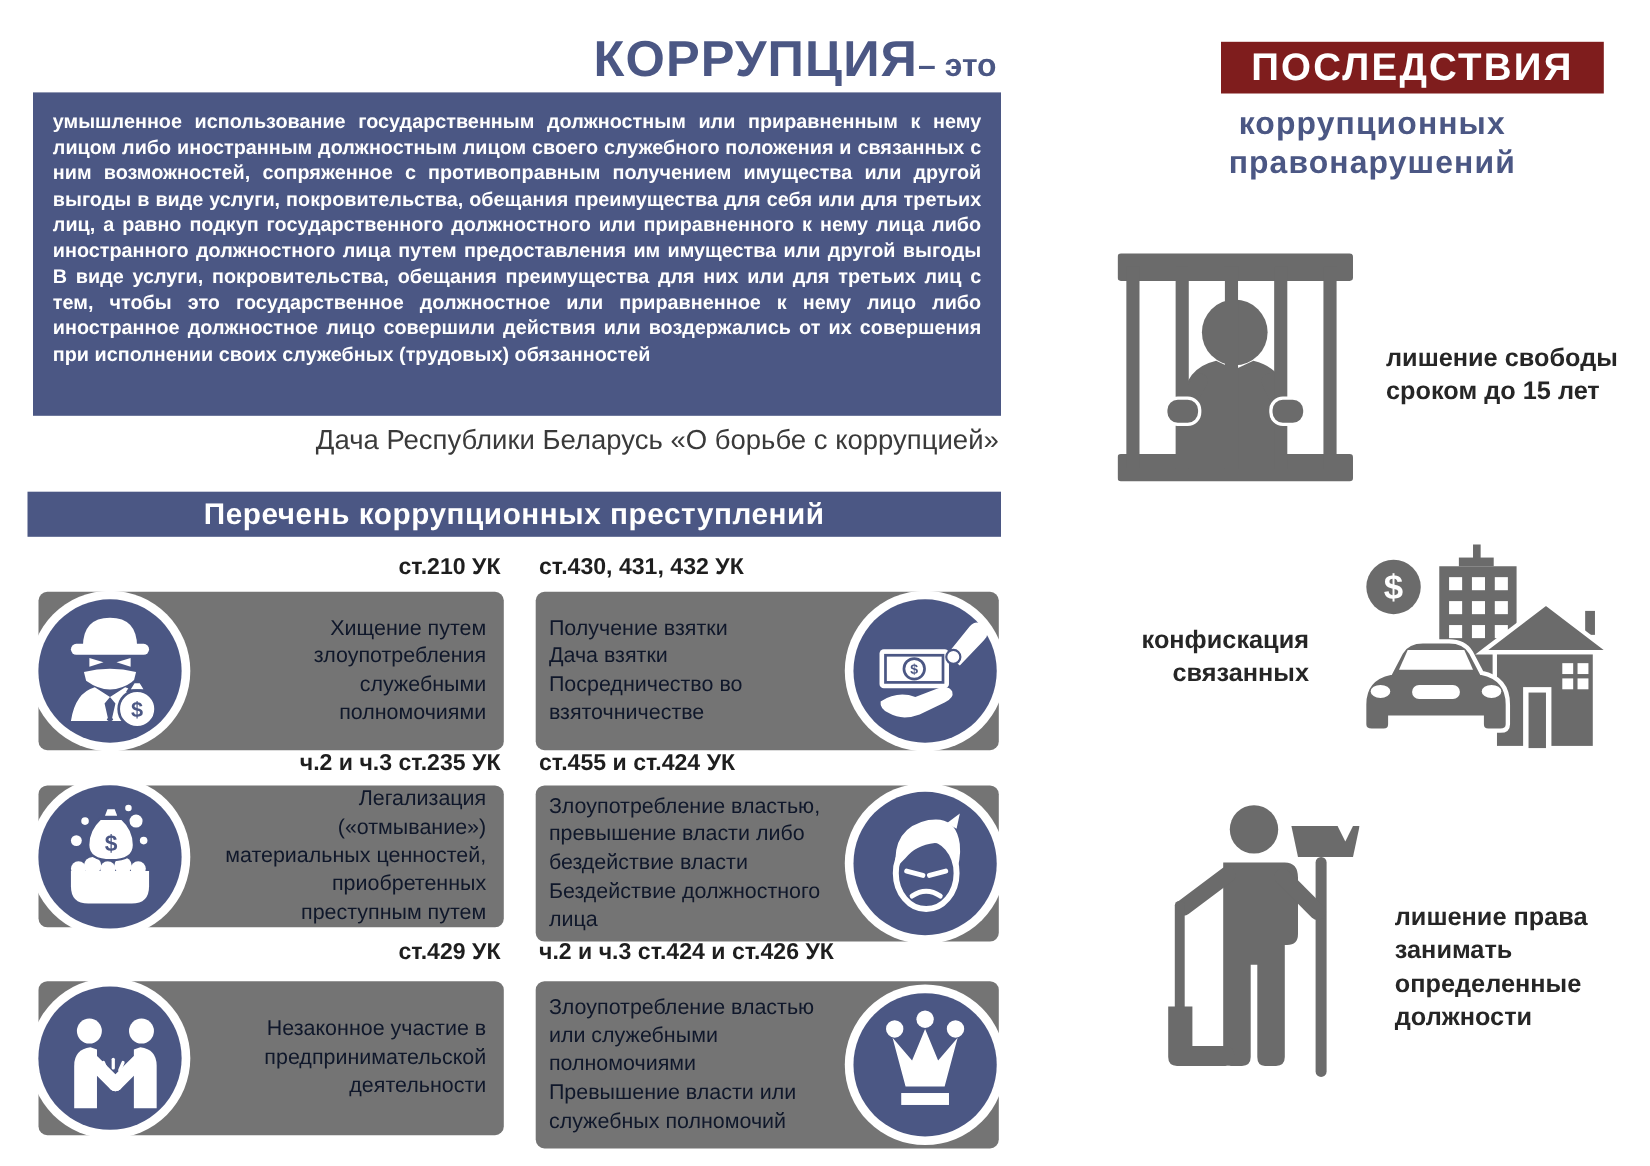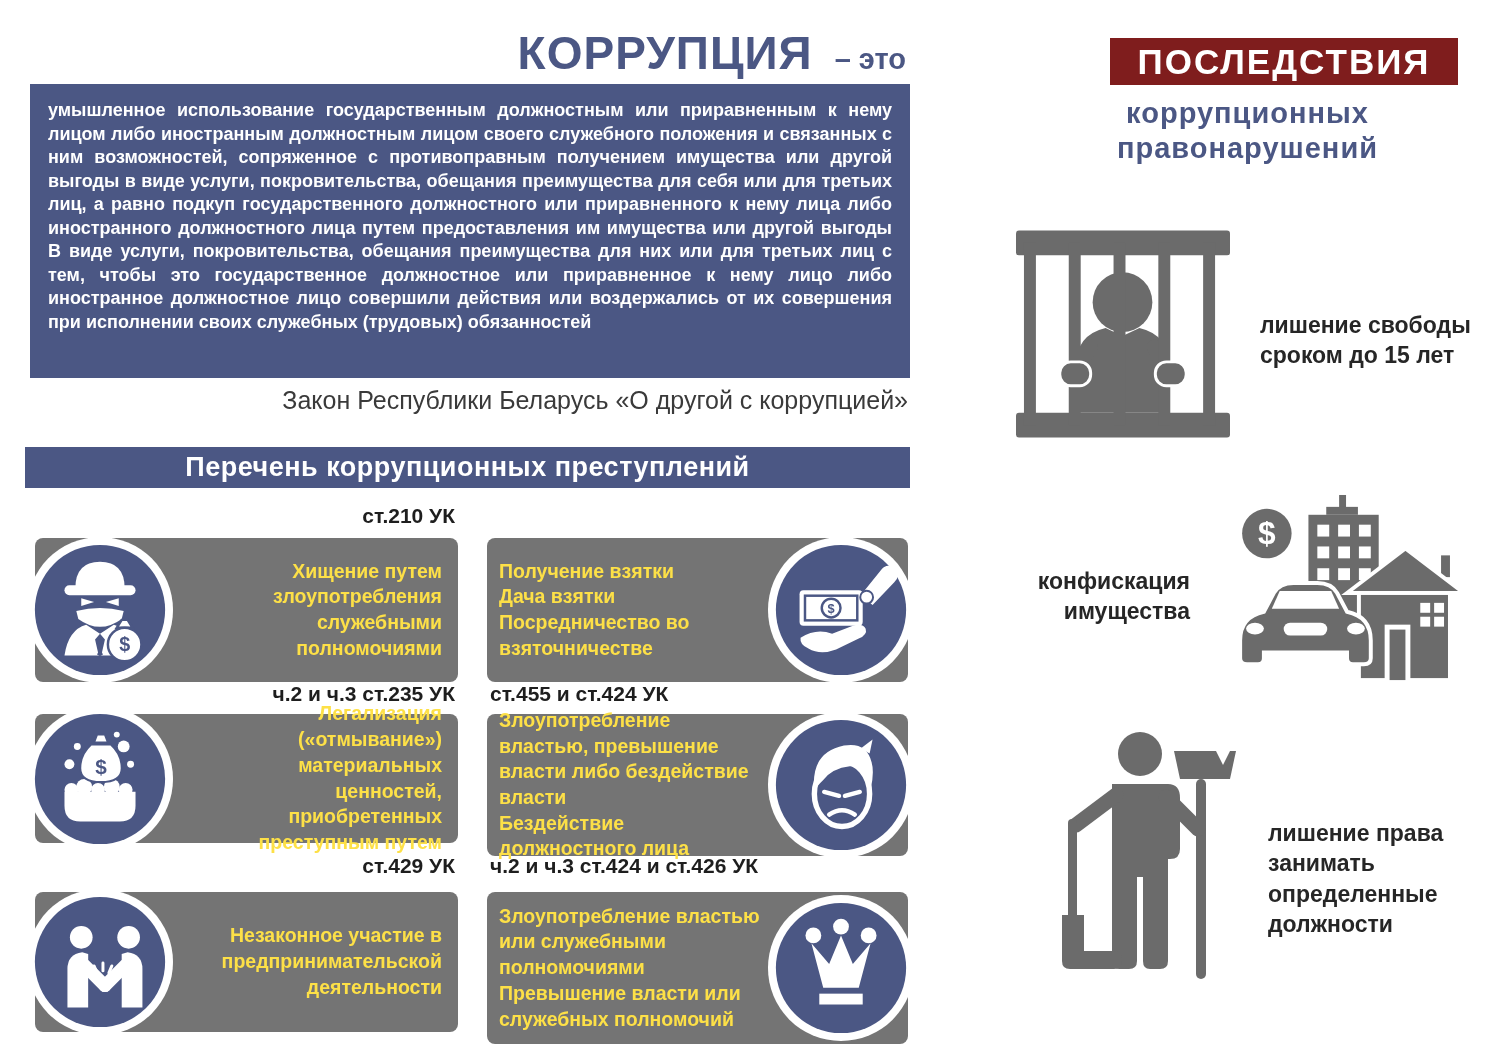--- a/index.html
+++ b/index.html
@@ -5,21 +5,21 @@
   html,body{margin:0;padding:0;background:#ffffff;}
   .canvas{
     position:relative;width:1500px;height:1060px;background:#ffffff;overflow:hidden;
     font-family:"Liberation Sans","DejaVu Sans",sans-serif;color:#1e1e1e;
   }
   .preline{white-space:pre-line;}
 
   
   .title{position:absolute;left:30px;top:26px;width:876px;text-align:right;color:#4b5784;}
   .title-main{font-size:46px;font-weight:bold;letter-spacing:1px;}
-  .title-suffix{font-size:29px;font-weight:bold;margin-left:22px;}
+  .title-suffix{font-size:29px;font-weight:bold;margin-left:0;}
 
   .def-box{
     position:absolute;left:30px;top:84px;width:880px;height:294px;background:#4b5784;
     box-sizing:border-box;padding:15px 18px;overflow:hidden;
   }
   .def-text{
     margin:0;color:#ffffff;font-size:18px;font-weight:bold;line-height:23.5px;
     text-align:justify;
   }
   .law-caption{
@@ -33,21 +33,21 @@
   }
 
   .crime-article{position:absolute;font-size:21px;font-weight:bold;color:#1e1e1e;}
   .crime-article.left{left:35px;width:420px;text-align:right;}
   .crime-article.right{left:490px;width:418px;text-align:left;}
 
   .crime-box{position:absolute;background:#747474;border-radius:8px;display:flex;align-items:center;}
   .crime-box.left{left:35px;width:423px;}
   .crime-box.right{left:487px;width:421px;}
   .crime-text{
-    width:100%;box-sizing:border-box;color:#fde047;font-weight:bold;font-size:19.5px;line-height:1.32;
+    width:100%;box-sizing:border-box;color:#0f172a;font-weight:normal;font-size:19.5px;line-height:1.32;
   }
   .crime-box.left .crime-text{text-align:right;padding:8px 16px 8px 158px;}
   .crime-box.right .crime-text{text-align:left;padding:8px 148px 8px 12px;}
   .crime-circle{position:absolute;top:50%;transform:translateY(-50%);width:148px;height:148px;}
   .crime-box.left .crime-circle{left:-9px;}
   .crime-box.right .crime-circle{right:-7px;}
   .crime-circle svg{display:block;width:100%;height:100%;}
 
   
   .cons-header{
@@ -72,25 +72,26 @@
 <div class="canvas">
 
   <div class="title">
     <span class="title-main">КОРРУПЦИЯ</span><span class="title-suffix">– это</span>
   </div>
 
   <div class="def-box">
     <p class="def-text">умышленное использование государственным должностным или приравненным к нему лицом либо иностранным должностным лицом своего служебного положения и связанных с ним возможностей, сопряженное с противоправным получением имущества или другой выгоды в виде услуги, покровительства, обещания преимущества для себя или для третьих лиц, а равно подкуп государственного должностного или приравненного к нему лица либо иностранного должностного лица путем предоставления им имущества или другой выгоды В виде услуги, покровительства, обещания преимущества для них или для третьих лиц с тем, чтобы это государственное должностное или приравненное к нему лицо либо иностранное должностное лицо совершили действия или воздержались от их совершения при исполнении своих служебных (трудовых) обязанностей</p>
   </div>
 
-  <div class="law-caption">Закон Республики Беларусь «О другой с коррупцией»</div>
+  <div class="law-caption">Дача Республики Беларусь «О борьбе с коррупцией»</div>
 
   <div class="banner">Перечень коррупционных преступлений</div>
 
   <div class="crime-article left" style="top:504px">ст.210 УК</div>
+  <div class="crime-article right" style="top:504px">ст.430, 431, 432 УК</div>
 
   <div class="crime-box left" style="top:538px;height:144px">
     <div class="crime-text preline">Хищение путем злоупотребления служебными полномочиями</div>
     <div class="crime-circle">
       <svg viewBox="0 0 150 150">
         <circle cx="75" cy="75" r="74" fill="#ffffff"></circle>
         <circle cx="75" cy="75" r="66" fill="#4b5784"></circle>
         <g fill="#ffffff">
           <path d="M50 53 Q50 26 75 26 Q100 26 100 53 Z"></path>
           <rect x="39" y="50" width="72" height="10" rx="5"></rect>
@@ -238,21 +239,21 @@
         <rect x="188" y="20" width="12" height="184"></rect>
       </g>
       <rect x="44" y="140" width="31" height="24" rx="11" fill="#6b6b6b" stroke="#ffffff" stroke-width="3"></rect>
       <rect x="140" y="140" width="31" height="24" rx="11" fill="#6b6b6b" stroke="#ffffff" stroke-width="3"></rect>
     </svg>
   </div>
   <div class="cons-label preline" style="left:1260px;top:310px">лишение свободы
 сроком до 15 лет</div>
 
   <div class="cons-label preline right-align" style="left:1008px;top:566px;width:182px">конфискация
-имущества</div>
+связанных</div>
   <div class="cons-icon" style="left:1236px;top:494px;width:228px;height:193px">
     <svg viewBox="0 0 230 195">
       <circle cx="31" cy="40" r="25" fill="#6b6b6b"></circle>
       <text x="31" y="51" font-size="32" font-weight="bold" fill="#ffffff" text-anchor="middle">$</text>
       <g fill="#6b6b6b">
         <rect x="104" y="1" width="7" height="15"></rect>
         <rect x="91" y="13" width="32" height="8"></rect>
         <rect x="73" y="21" width="71" height="120"></rect>
       </g>
       <g fill="#ffffff">

